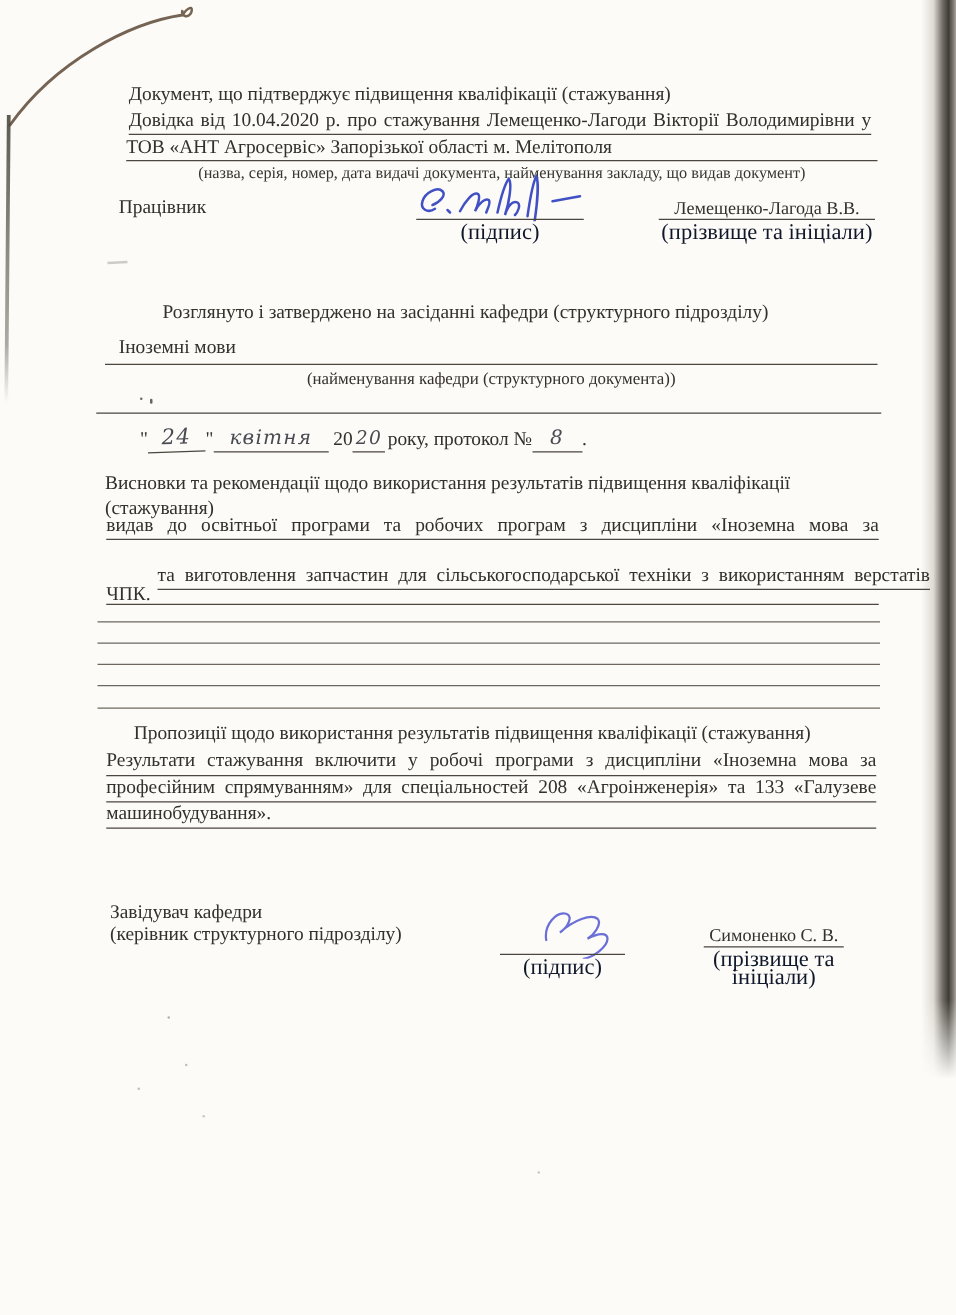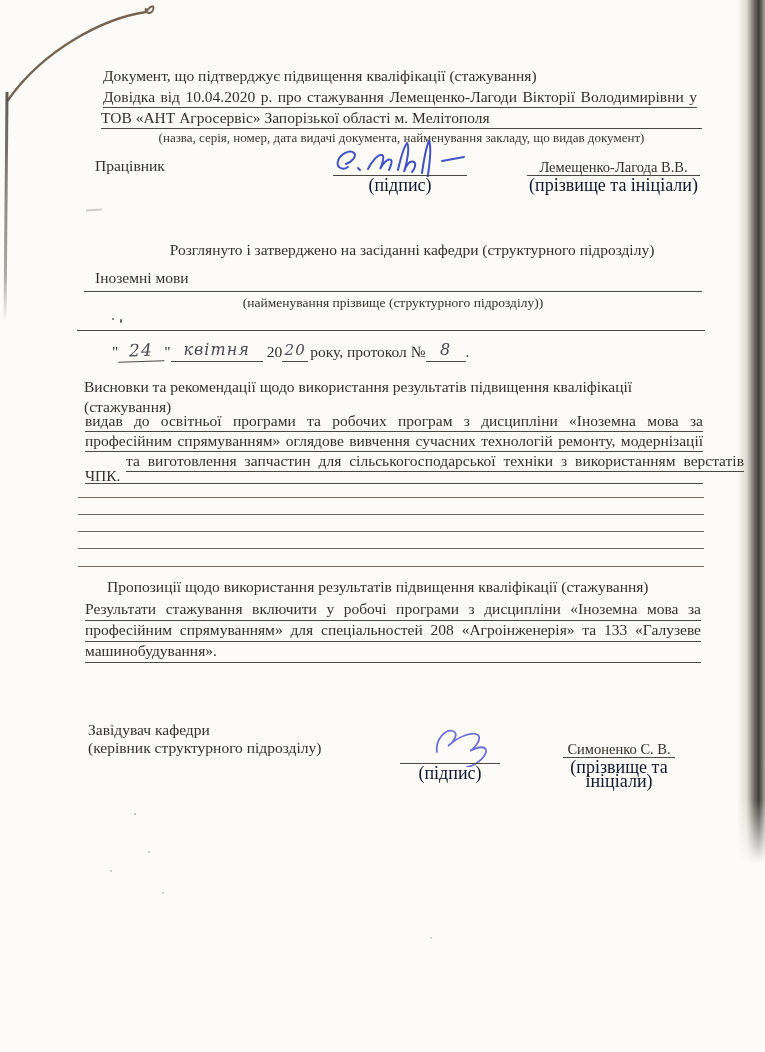--- a/index.html
+++ b/index.html
@@ -72,44 +72,43 @@
     </g>
   </svg>
   <div class="abs" style="left:333px; top:175px; width:134px; height:0; border-bottom:1px solid #4b463f;"></div>
   <div class="abs ctr cap" style="left:333px; top:178px; width:134px;">(підпис)</div>
 
   <div class="abs ctr" style="left:527px; top:157px; width:173px; height:18px; font-size:14.5px; border-bottom:1px solid #4b463f;text-align:center;">Лемещенко-Лагода В.В.</div>
   <div class="abs ctr cap" style="left:527px; top:178px; width:173px;">(прізвище та ініціали)</div>
 
   <div class="abs" style="left:86px; top:209px; width:16px; height:2px; background:rgba(120,115,108,0.35); transform:rotate(-3deg);"></div>
 
-  <div class="abs" style="left:112px; top:240px; width:600px;text-align:center;">Розглянуто і затверджено на засіданні кафедри (структурного підрозділу)</div>
+  <div class="abs" style="left:130px; top:240px; width:600px;">Розглянуто і затверджено на засіданні кафедри (структурного підрозділу)</div>
   <div class="abs" style="left:95px; top:268px;">Іноземні мови</div>
   <div class="rule" style="left:84px; top:291px; width:618px; border-bottom-color:#4b463f;"></div>
-  <div class="abs ctr" style="left:84px; top:295px; width:618px; font-size:13.5px; line-height:16px;">(найменування прізвище (структурного підрозділу))</div>
+  <div class="abs ctr" style="left:84px; top:295px; width:618px; font-size:13.5px; line-height:16px;">(найменування кафедри (структурного документа))</div>
   <div class="rule" style="left:77px; top:330px; width:628px; border-bottom-color:#4b463f;"></div>
   <div class="speck" style="left:112px; top:318px; width:2px; height:2px;"></div>
   <div class="speck" style="left:120px; top:319px; width:2px; height:4px;"></div>
 
   <div class="abs dateRow" style="left:112px; top:341px;">
     <span>"</span>
     <span class="seg hw" style="width:46px; font-size:17px; transform:rotate(-2deg);">24</span>
     <span>"</span>
     <span class="seg hw" style="width:92px; font-size:16px;">квітня</span>
     <span style="margin-left:4px;">20</span>
     <span class="seg hw" style="width:26px; font-size:15px;">20</span>
     <span style="margin-left:2px;">року, протокол №</span>
     <span class="seg hw" style="width:40px; font-size:16px;">8</span>
     <span>.</span>
   </div>
 
   <div class="abs" style="left:84px; top:377px; width:620px;">Висновки та рекомендації щодо використання результатів підвищення кваліфікації</div>
   <div class="abs" style="left:84px; top:397px;">(стажування)</div>
   <div class="abs bb just" style="left:85px; top:411px; width:618px; height:20px;">видав до освітньої програми та робочих програм з дисципліни «Іноземна мова за</div>
-  <div class="abs bb just" style="left:85px; top:431px; width:618px; height:20px;">професійним спрямуванням» оглядове вивчення сучасних технологій ремонту, модернізації</div>
   <div class="abs bb just" style="left:85px; top:451px; width:618px; height:20px;margin-left:41px;">та виготовлення запчастин для сільськогосподарської техніки з використанням верстатів</div>
   <div class="abs bb" style="left:85px; top:468px; width:618px; height:15px; line-height:15px;">ЧПК.</div>
 
   <div class="rule" style="left:78px; top:497px; width:626px;"></div>
   <div class="rule" style="left:78px; top:514px; width:626px;"></div>
   <div class="rule" style="left:78px; top:531px; width:626px;"></div>
   <div class="rule" style="left:78px; top:548px; width:626px;"></div>
   <div class="rule" style="left:78px; top:566px; width:626px;"></div>
 
   <div class="abs" style="left:107px; top:577px; width:600px;">Пропозиції щодо використання результатів підвищення кваліфікації (стажування)</div>

